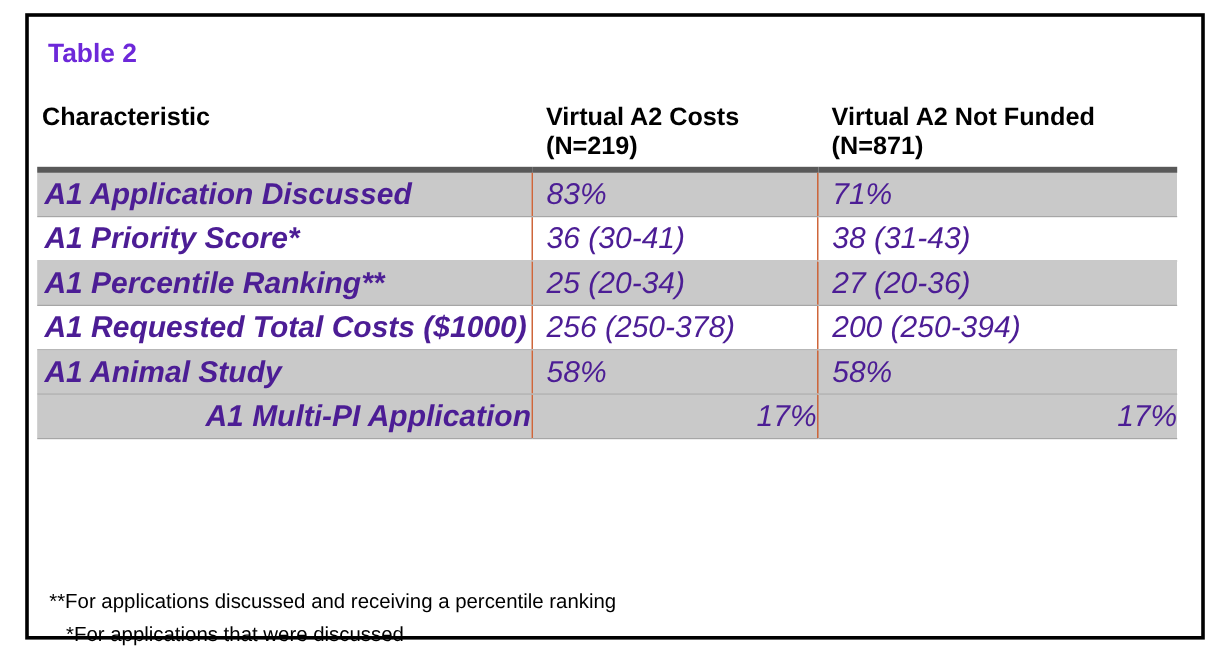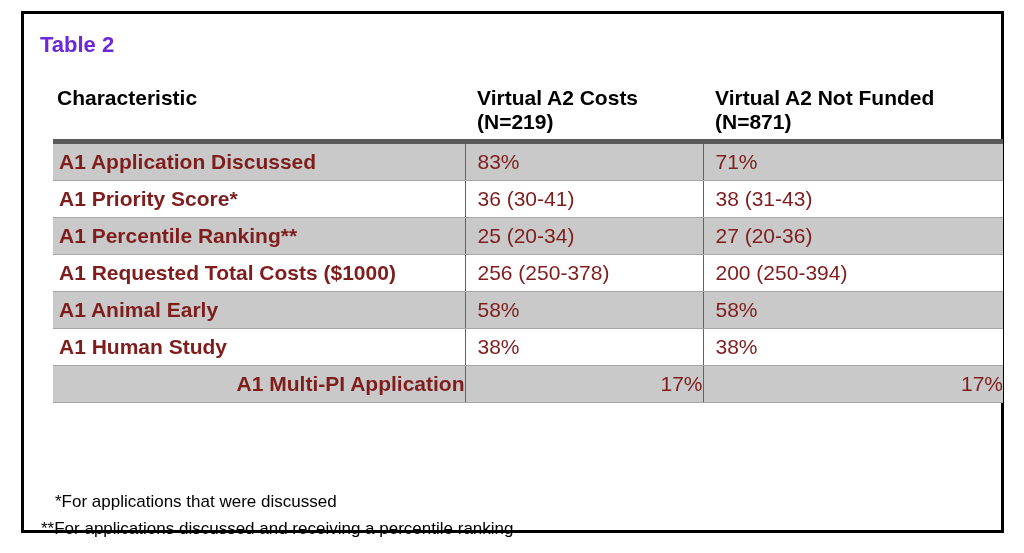--- a/index.html
+++ b/index.html
@@ -35,21 +35,21 @@
     font-size: 22px;
     font-weight: bold;
     color: #6d28d9;
     letter-spacing: 0px;
     white-space: nowrap;
   }
 
   
   #stat-table {
     position: absolute;
-    left: 29px;
+    left: 7px;
     top: 72px;
     width: 950px;
     border-collapse: collapse;
     table-layout: fixed;
   }
 
   #stat-table col.col-characteristic { width: 412px; }
   #stat-table col.col-funded        { width: 238px; }
   #stat-table col.col-notfunded     { width: 300px; }
 
@@ -67,29 +67,30 @@
   }
   #stat-table thead th.hdr-characteristic { padding-left: 4px; }
   #stat-table thead th.hdr-value { padding-left: 12px; }
 
   #stat-table thead tr.header-row th {
     border-bottom: 5px solid #595959;
   }
 
   
   #stat-table tbody td {
-    font-size: 21px;
-    color: #7f1d1d;
+    font-size: 25px;
+    color: #4c1d95;
     height: 36px;
     line-height: 36px;
     padding: 0;
     vertical-align: middle;
     border-bottom: 1px solid #a6a6a6;
     overflow: hidden;
     white-space: nowrap;
+    font-style: italic;
   }
   #stat-table tbody td.cell-characteristic {
     font-weight: bold;
     padding-left: 6px;
   }
   #stat-table tbody td.cell-value {
     font-weight: normal;
     padding-left: 12px;
     border-left: 1px solid #c2410c;
   }
@@ -158,35 +159,30 @@
           <td class="cell-characteristic">A1 Percentile Ranking**</td>
           <td class="cell-value">25 (20-34)</td>
           <td class="cell-value">27 (20-36)</td>
         </tr>
         <tr class="row-plain">
           <td class="cell-characteristic">A1 Requested Total Costs ($1000)</td>
           <td class="cell-value">256 (250-378)</td>
           <td class="cell-value">200 (250-394)</td>
         </tr>
         <tr class="row-shaded">
-          <td class="cell-characteristic">A1 Animal Early</td>
+          <td class="cell-characteristic">A1 Animal Study</td>
           <td class="cell-value">58%</td>
           <td class="cell-value">58%</td>
-        </tr>
-        <tr class="row-plain">
-          <td class="cell-characteristic">A1 Human Study</td>
-          <td class="cell-value">38%</td>
-          <td class="cell-value">38%</td>
         </tr>
         <tr class="row-shaded">
           <td class="cell-characteristic">A1 Multi-PI Application</td>
           <td class="cell-value">17%</td>
           <td class="cell-value">17%</td>
         </tr>
       </tbody>
   </table>
 
   <div id="footnotes">
+      <div class="footnote footnote-double">**For applications discussed and receiving a percentile ranking</div>
       <div class="footnote footnote-single">*For applications that were discussed</div>
-      <div class="footnote footnote-double">**For applications discussed and receiving a percentile ranking</div>
     </div>
 
 </div>
 
 </body></html>

